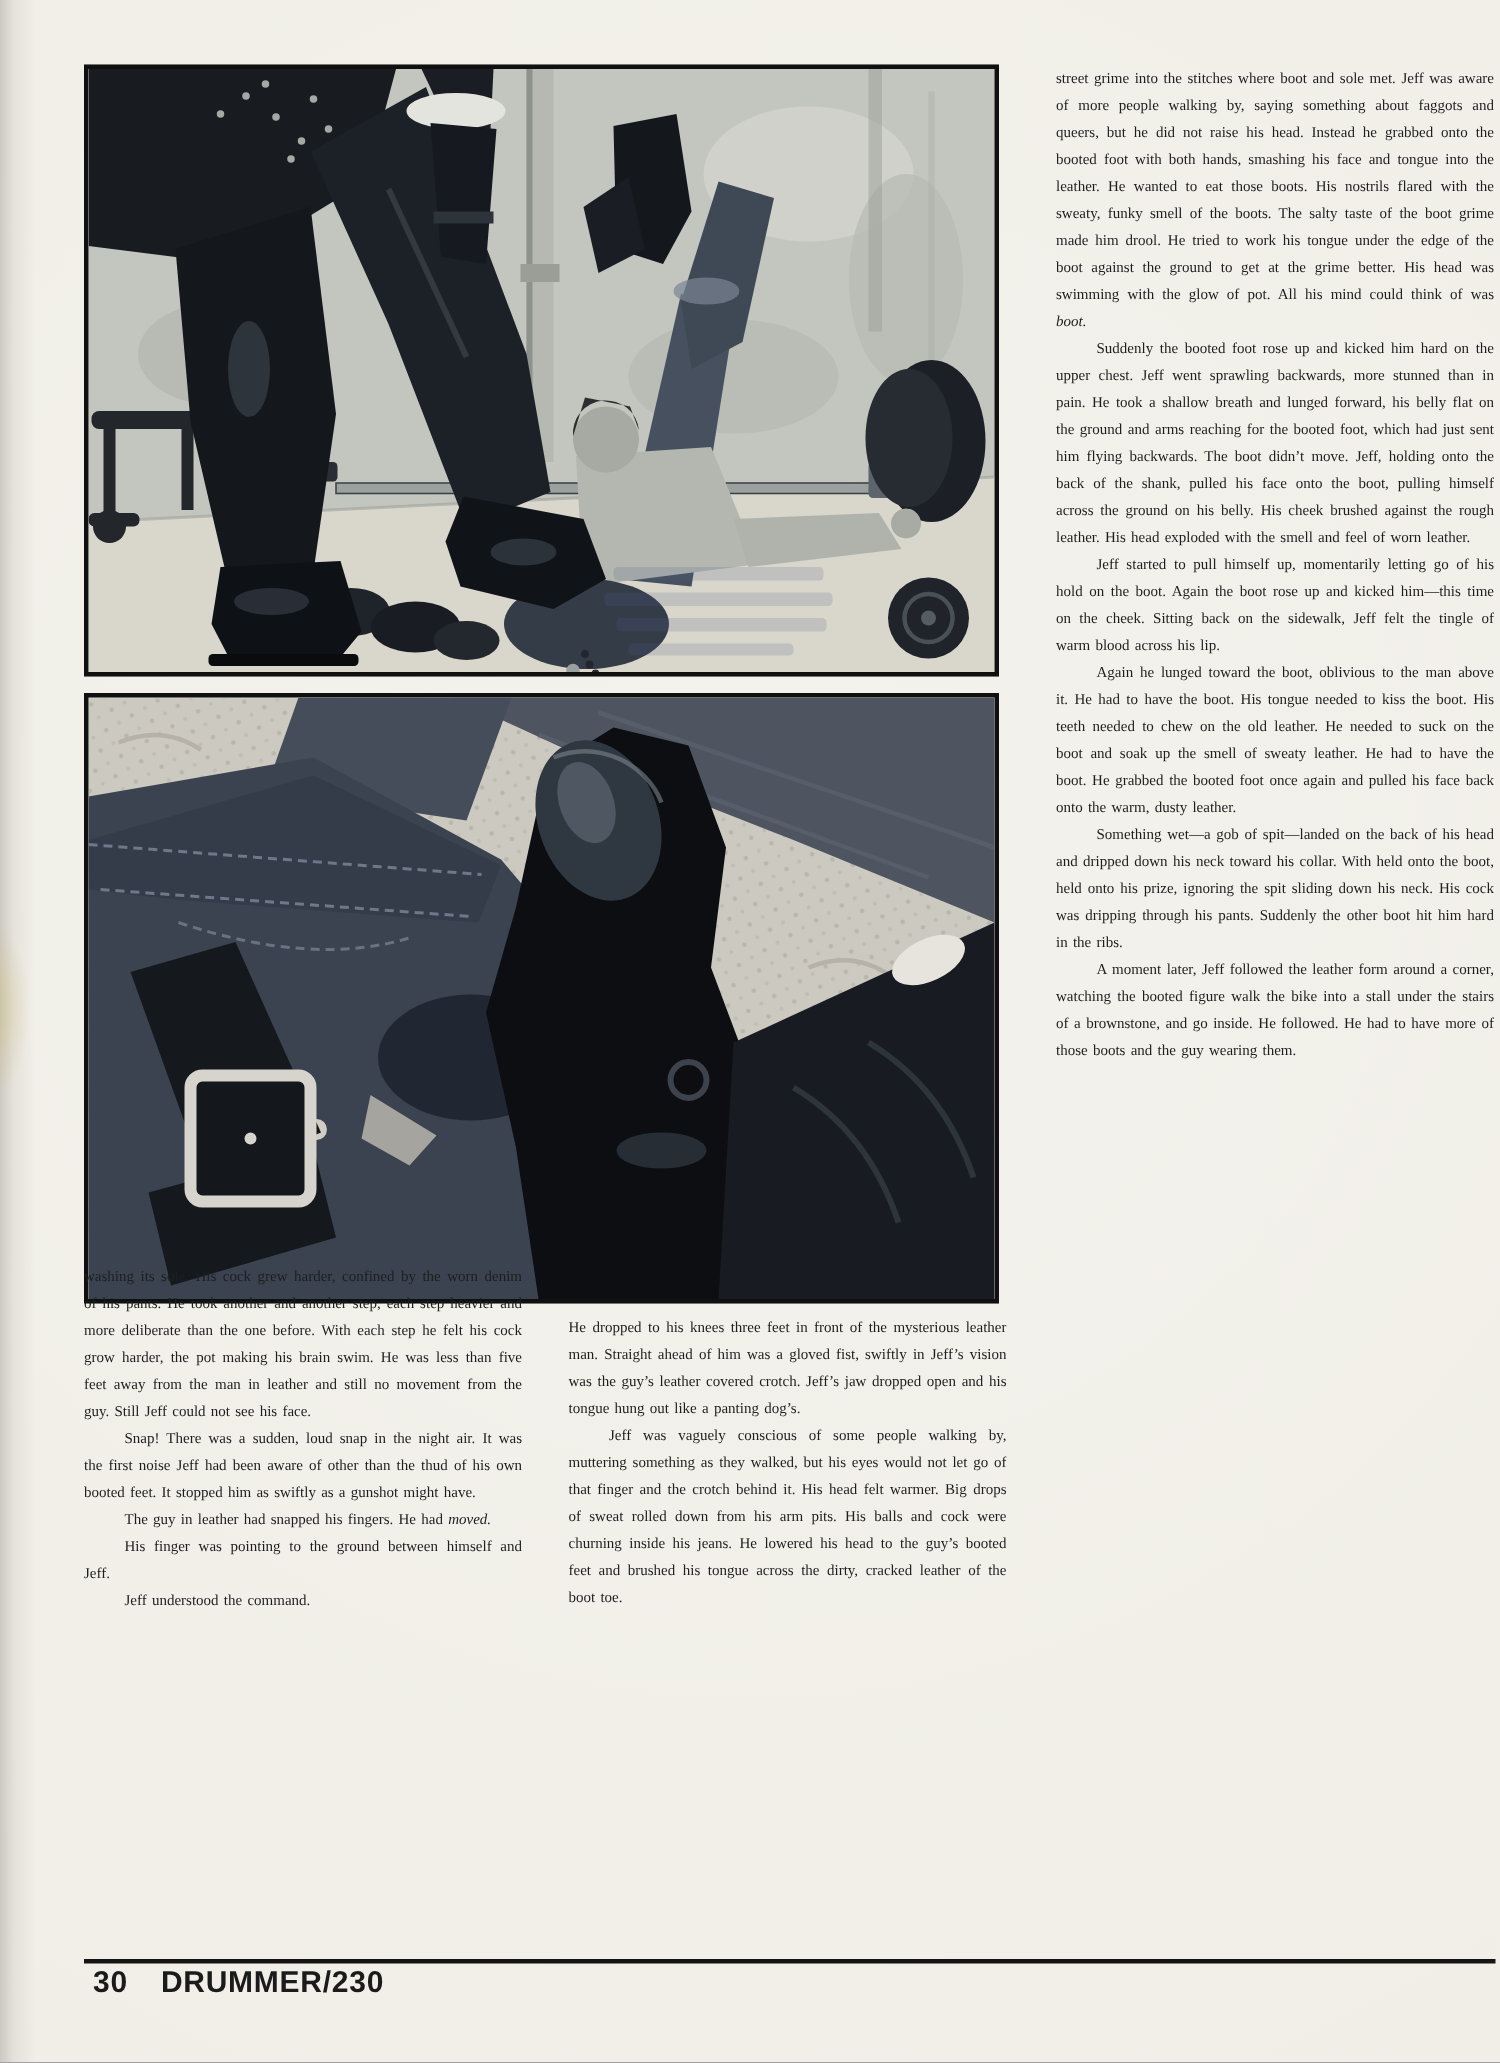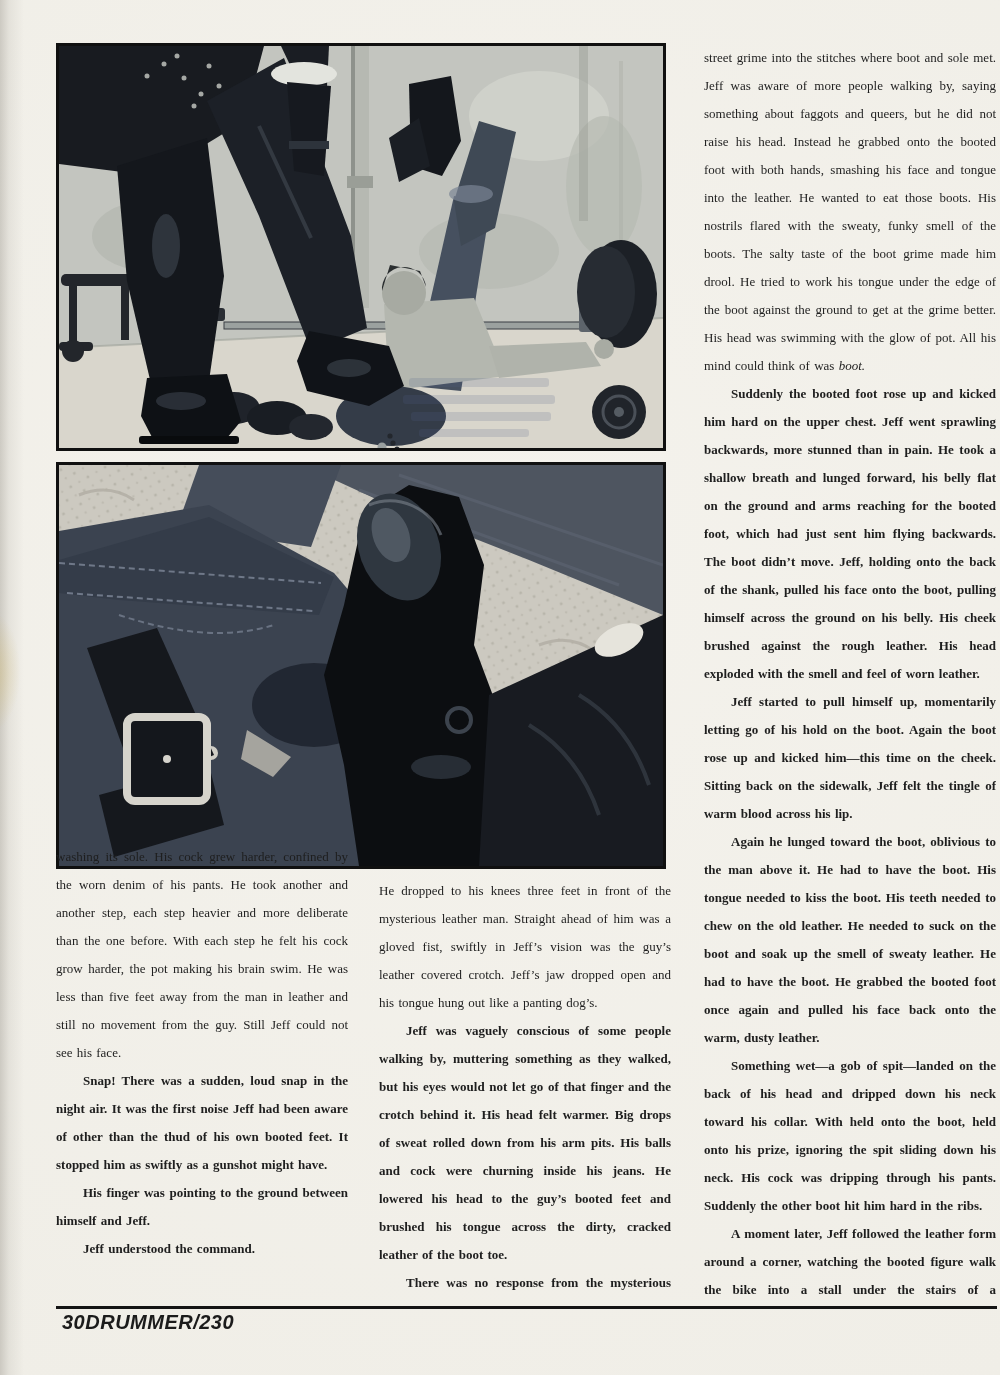--- a/index.html
+++ b/index.html
@@ -19,34 +19,34 @@
   }
   .photo {
     position:absolute; box-sizing:border-box; border:3px solid #101010; background:#c3c5bf; overflow:hidden;
   }
   #photo1 { left:56px; top:43px;  width:610px; height:408px; }
   #photo2 { left:56px; top:462px; width:610px; height:407px; }
   .photo svg { display:block; width:100%; height:100%; }
 
   .col {
     position:absolute; width:292px; overflow:hidden;
-    font-size:13px; line-height:28px; text-align:justify; color:#1e1e1e;
+    font-size:10px; line-height:18px; text-align:justify; color:#1e1e1e;
     word-spacing:1px;
   }
   #col-left   { left:56px;  top:843px; height:426px; }
   #col-middle { left:379px; top:877px; height:426px; }
   #col-right  { left:704px; top:44px;  height:1260px; }
   .para { margin:0; }
-  .para.indent { text-indent:27px;font-weight:bold; }
+  .para.indent { text-indent:27px; }
   .para em { font-style:italic; }
 
   .footer-rule { position:absolute; left:56px; top:1306px; width:941px; height:3px; background:#141414; }
   .footer {
-    position:absolute; left:62px; top:1311px; display:flex; align-items:baseline;
-    font-family:"Liberation Sans", sans-serif; font-weight:bold; font-size:20px; color:#1b1b1b; letter-spacing:.5px;font-style:italic;
+    position:absolute; left:62px; top:1311px; display:flex; gap:22px; align-items:baseline;
+    font-family:"Liberation Sans", sans-serif; font-weight:bold; font-size:20px; color:#1b1b1b; letter-spacing:.5px;
   }
 </style>
 </head>
 <body>
 
 <div class="page">
   <div class="edge-shade"></div>
   <div class="stain"></div>
 
   <figure class="photo" id="photo1" role="img" style="margin:0;" aria-label="black-and-white photograph: leather-clad figure standing over a man lying on a gym floor beside a barbell with weight plates">
@@ -201,27 +201,27 @@
         <polygon points="430,230 604,150 604,401 420,401" fill="#181b21"></polygon>
         <path d="M470,260 Q520,290 540,350 M520,230 Q570,260 590,320" stroke="#343b44" stroke-width="4" fill="none" opacity=".8"></path>
         <ellipse cx="560" cy="175" rx="26" ry="14" fill="#e6e4dc" transform="rotate(-25 560 175)"></ellipse>
       </g>
     </svg>
   </figure>
 
   <div class="col" id="col-left">
       <p class="para"><span>washing its sole. His cock grew harder, confined by the worn denim of his pants. He took another and another step, each step heavier and more deliberate than the one before. With each step he felt his cock grow harder, the pot making his brain swim. He was less than five feet away from the man in leather and still no movement from the guy. Still Jeff could not see his face.</span></p>
       <p class="para indent"><span>Snap! There was a sudden, loud snap in the night air. It was the first noise Jeff had been aware of other than the thud of his own booted feet. It stopped him as swiftly as a gunshot might have.</span></p>
+      <p class="para indent"><span>The guy in leather had snapped his fingers. He had </span><em>moved.</em></p>
       <p class="para indent"><span>His finger was pointing to the ground between himself and Jeff.</span></p>
       <p class="para indent"><span>Jeff understood the command.</span></p>
     </div>
   <div class="col" id="col-middle">
       <p class="para"><span>He dropped to his knees three feet in front of the mysterious leather man. Straight ahead of him was a gloved fist, swiftly in Jeff’s vision was the guy’s leather covered crotch. Jeff’s jaw dropped open and his tongue hung out like a panting dog’s.</span></p>
       <p class="para indent"><span>Jeff was vaguely conscious of some people walking by, muttering something as they walked, but his eyes would not let go of that finger and the crotch behind it. His head felt warmer. Big drops of sweat rolled down from his arm pits. His balls and cock were churning inside his jeans. He lowered his head to the guy’s booted feet and brushed his tongue across the dirty, cracked leather of the boot toe.</span></p>
-      <p class="para indent"><span>There was no response from the mysterious leather man. Jeff licked the toe again, afraid to look up. His tongue worked its way through the</span></p>
     </div>
   <div class="col" id="col-right">
       <p class="para"><span>street grime into the stitches where boot and sole met. Jeff was aware of more people walking by, saying something about faggots and queers, but he did not raise his head. Instead he grabbed onto the booted foot with both hands, smashing his face and tongue into the leather. He wanted to eat those boots. His nostrils flared with the sweaty, funky smell of the boots. The salty taste of the boot grime made him drool. He tried to work his tongue under the edge of the boot against the ground to get at the grime better. His head was swimming with the glow of pot. All his mind could think of was </span><em>boot.</em></p>
       <p class="para indent"><span>Suddenly the booted foot rose up and kicked him hard on the upper chest. Jeff went sprawling backwards, more stunned than in pain. He took a shallow breath and lunged forward, his belly flat on the ground and arms reaching for the booted foot, which had just sent him flying backwards. The boot didn’t move. Jeff, holding onto the back of the shank, pulled his face onto the boot, pulling himself across the ground on his belly. His cheek brushed against the rough leather. His head exploded with the smell and feel of worn leather.</span></p>
       <p class="para indent"><span>Jeff started to pull himself up, momentarily letting go of his hold on the boot. Again the boot rose up and kicked him—this time on the cheek. Sitting back on the sidewalk, Jeff felt the tingle of warm blood across his lip.</span></p>
       <p class="para indent"><span>Again he lunged toward the boot, oblivious to the man above it. He had to have the boot. His tongue needed to kiss the boot. His teeth needed to chew on the old leather. He needed to suck on the boot and soak up the smell of sweaty leather. He had to have the boot. He grabbed the booted foot once again and pulled his face back onto the warm, dusty leather.</span></p>
       <p class="para indent"><span>Something wet—a gob of spit—landed on the back of his head and dripped down his neck toward his collar. With held onto the boot, held onto his prize, ignoring the spit sliding down his neck. His cock was dripping through his pants. Suddenly the other boot hit him hard in the ribs.</span></p>
       <p class="para indent"><span>A moment later, Jeff followed the leather form around a corner, watching the booted figure walk the bike into a stall under the stairs of a brownstone, and go inside. He followed. He had to have more of those boots and the guy wearing them.</span></p>
     </div>
 

